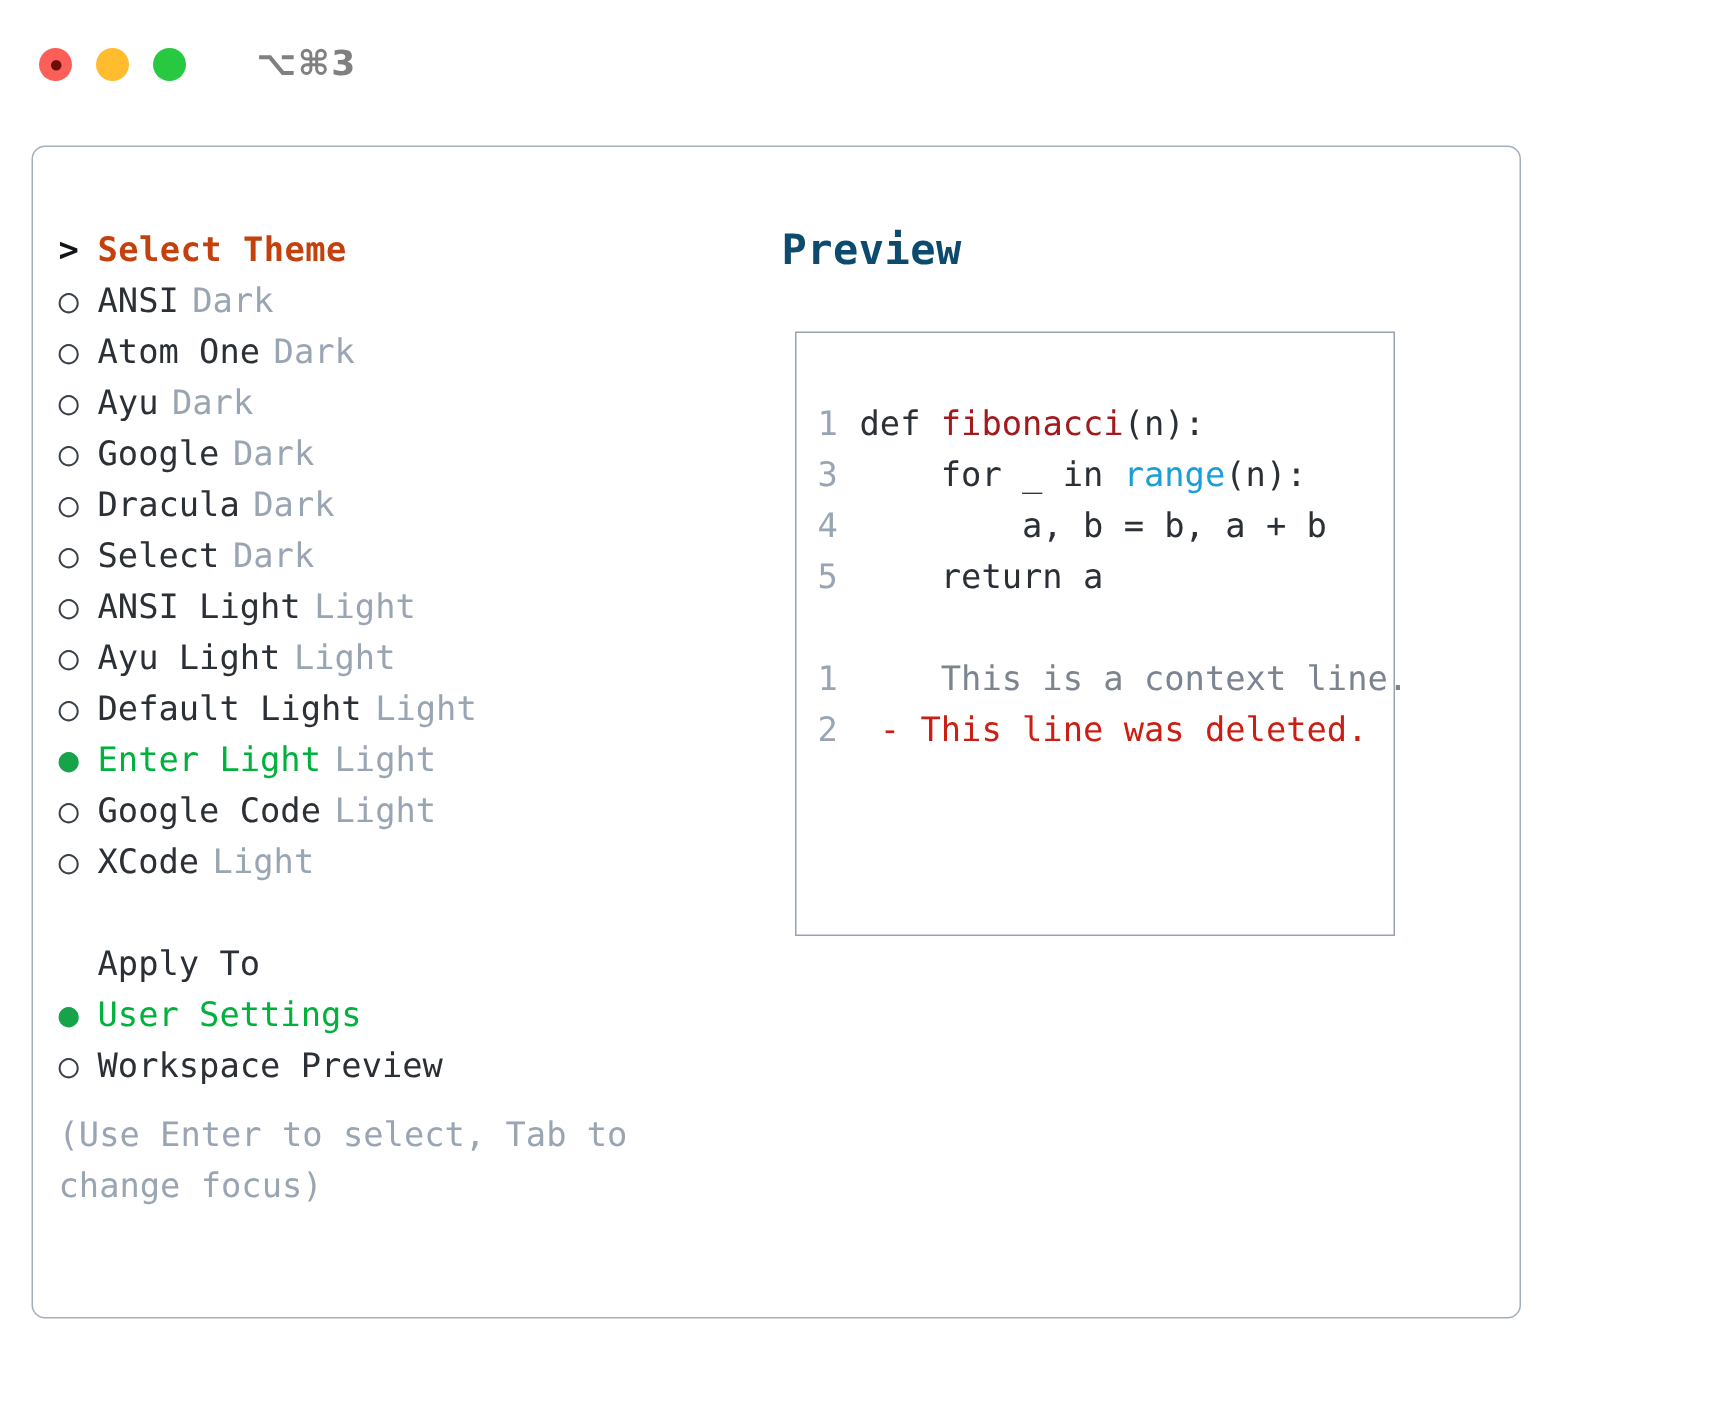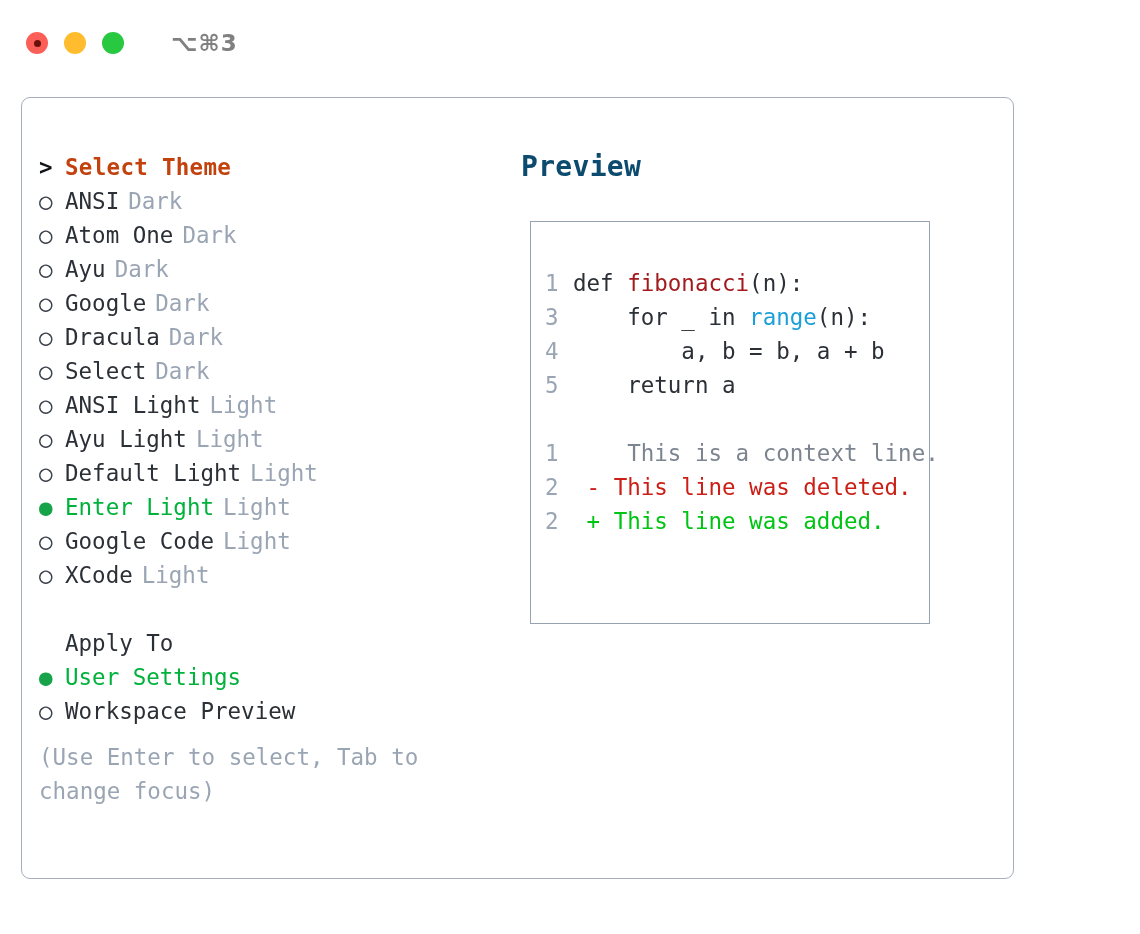--- a/index.html
+++ b/index.html
@@ -247,19 +247,18 @@
         <div id="code-lines">
             <div class="code-line"><span class="gutter">1</span><span class="tok-plain">def </span><span class="tok-fn">fibonacci</span><span class="tok-plain">(n):</span></div>
             <div class="code-line"><span class="gutter">3</span><span class="tok-plain">    for _ in </span><span class="tok-call">range</span><span class="tok-plain">(n):</span></div>
             <div class="code-line"><span class="gutter">4</span><span class="tok-plain">        a, b = b, a + b</span></div>
             <div class="code-line"><span class="gutter">5</span><span class="tok-plain">    return a</span></div>
           </div>
         <div class="diff-gap"></div>
         <div id="diff-lines">
             <div class="code-line"><span class="gutter">1</span><span class="diff-ctx">    This is a context line.</span></div>
             <div class="code-line"><span class="gutter">2</span><span class="diff-del"> - This line was deleted.</span></div>
-            <div class="code-line"><span class="gutter">2</span><span class="diff-add"> + This line was added.</span></div>
           </div>
       </div>
     </div>
 
   </div>
 </div>
 
 </body></html>

